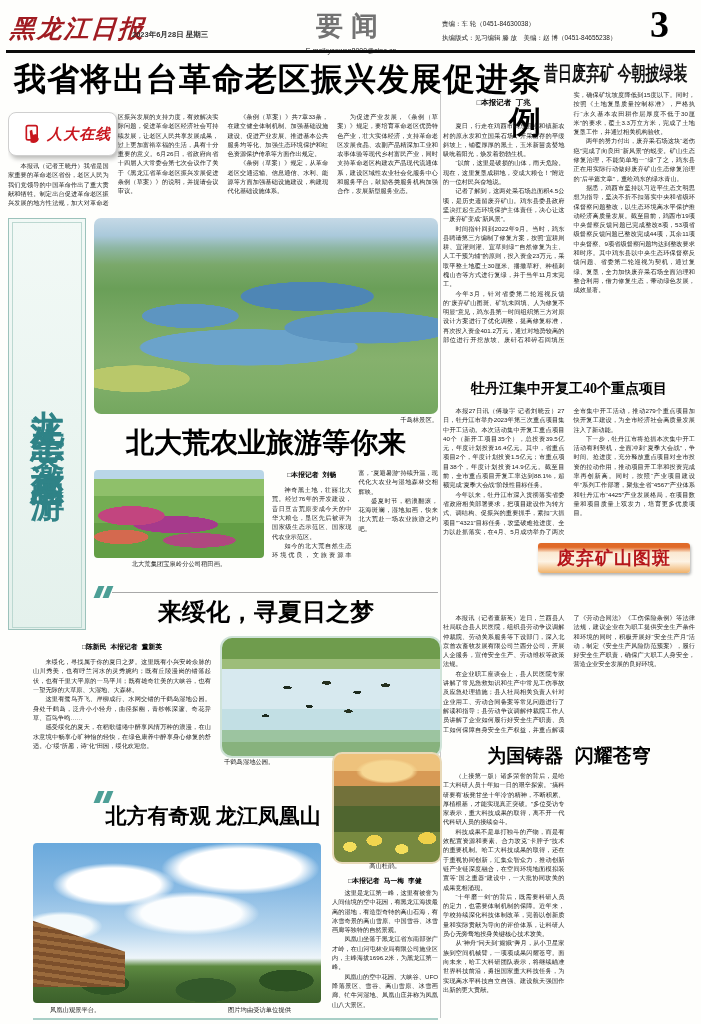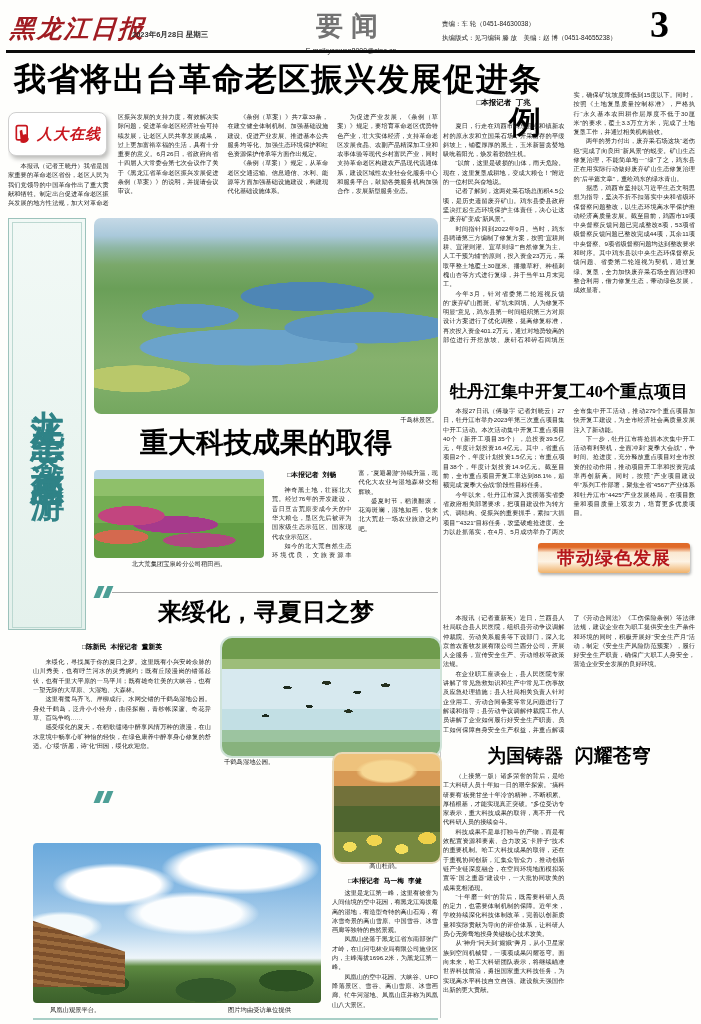--- a/index.html
+++ b/index.html
@@ -27,21 +27,21 @@
         font-weight:900;color:#000;white-space:nowrap;}
   
   .cols{column-gap:9px;column-fill:auto;overflow:hidden;font-size:6.2px;line-height:1.5;
         text-align:justify;color:#1a1a1a;}
   .cols p{margin:0;text-indent:2em;}
   .byline{text-align:center;text-indent:0;font-family:Liberation Mono, monospace;font-weight:700;
         font-size:6.8px;margin:2px 0 5px;color:#000;}
   .byline-big{font-size:7.5px;margin:8px 0 12px;}
   .lead-cols{position:absolute;left:8px;top:112px;width:430px;height:102px;column-count:4;}
   .badge{display:flex;width:96%;height:42px;margin:0 0 5px;align-items:center;justify-content:center;gap:4px;
-        border:1px solid #cfcfcf;border-radius:8px;background:#fff;box-shadow:2px 3px 4px rgba(0,0,0,.25);}
+        border:1px solid #cfcfcf;border-radius:8px;background:#fff;box-shadow:2px 3px 4px rgba(0,0,0,.25);padding-left:10px;}
   .badge-text{font-size:15px;font-weight:900;font-style:italic;color:#c8161e;letter-spacing:1px;}
   .v-divider{position:absolute;left:440px;top:92px;width:1px;height:926px;background:#c9c9c9;}
   
   .vbanner{position:absolute;left:8px;top:218px;width:78px;height:412px;border:1px solid #9cc2bb;
         background:linear-gradient(180deg,#f2f9f6,#e4f1ec);padding:3px;box-sizing:border-box;}
   .vinner{border:1px solid #bcd8d1;height:100%;display:flex;flex-direction:column;align-items:center;
         justify-content:center;gap:24px;}
   .vtext{writing-mode:vertical-rl;font-family:"Liberation Serif",serif;font-size:34px;font-weight:700;
         color:#2f8387;letter-spacing:6px;}
   
@@ -158,21 +158,21 @@
   <div class="vbanner">
     <div class="vinner">
       <span class="vtext">龙江生态美</span>
       <span class="vtext">邀您画中游</span>
     </div>
   </div>
 
   <div class="photo photo1"></div>
   <div class="caption" style="left:94px;top:416px;width:344px;text-align:right;">千岛林景区。</div>
 
-  <h2 class="h2-bdh">重大科技成果的取得</h2>
+  <h2 class="h2-bdh">北大荒农业旅游等你来</h2>
   <div class="photo photo2"></div>
   <div class="caption" style="left:94px;top:560px;width:170px;text-align:center;">北大荒集团宝泉岭分公司稻田画。</div>
   <div class="bdh-text cols">
     <div class="byline">□本报记者 刘畅</div>
     <div>
         <p>神奇黑土地，壮丽北大荒。经过76年的开发建设，昔日亘古荒原变成今天的中华大粮仓，垦区先后被评为国家级生态示范区、国家现代农业示范区。</p>
         <p>如今的北大荒自然生态环境优良，文旅资源丰富，“夏避暑游”持续升温，现代化大农业与湿地森林交相辉映。</p>
         <p>盛夏时节，稻浪翻滚，花海斑斓，湿地如画，快来北大荒赴一场农业旅游之约吧。</p>
       </div>
   </div>
@@ -191,57 +191,59 @@
         <p>感受绥化的夏天，在稻歌缱绻中醉享风情万种的浪漫，在山水意境中畅享心旷神怡的轻快，在绿色康养中醉享身心修复的舒适。心“绥”所愿，诗“化”田园，绥化欢迎您。</p>
       </div>
   </div>
   <div class="photo photo3"></div>
   <div class="caption" style="left:224px;top:758px;width:218px;">千鹤岛湿地公园。</div>
 
   <div class="qmark" style="left:96px;top:791px;">
       <span></span>
       <span></span>
     </div>
+  <h2 class="h2-serif" style="left:94px;top:802px;width:238px;text-align:center;font-size:21px;">北方有奇观 龙江凤凰山</h2>
   <div class="photo photo4"></div>
   <div class="caption" style="left:332px;top:862px;width:106px;text-align:center;">高山杜鹃。</div>
   <div class="byline" style="position:absolute;left:332px;top:874px;width:106px;">□本报记者 马一梅 李健</div>
   <div class="phoenix-text cols">
       <p>这里是龙江第一峰，这里有被誉为人间仙境的空中花园，有黑龙江海拔最高的湿地，有造型奇特的高山石海，有冰雪奇景的高山雪原、中国雪谷、冰雪画廊等独特的自然景观。</p>
       <p>凤凰山坐落于黑龙江省东南部张广才岭，在山河屯林业局有限公司施业区内，主峰海拔1696.2米，为黑龙江第一峰。</p>
       <p>凤凰山的空中花园、大峡谷、UFO降落景区、雪谷、高山雪原、冰雪画廊、牤牛河湿地、凤凰山庄并称为凤凰山八大景区。</p>
     </div>
   <div class="photo photo5">
     <div class="platform"></div>
   </div>
   <div class="caption" style="left:50px;top:1006px;">凤凰山观景平台。</div>
   <div class="caption" style="left:228px;top:1006px;">图片均由受访单位提供</div>
   <div class="bottom-rule"></div>
 
+  <div class="art1-headline"><span>昔日废弃矿 今朝披绿装</span></div>
   <div class="r-text cols" style="top:90px;height:256px;">
     <div class="byline byline-big">□本报记者 丁兆</div>
     <div>
         <p>夏日，行走在鸡西市鸡东县永和镇新农村的原永发和立国采石场，开采留存的平缓斜坡上，铺覆厚厚的黑土，玉米新苗贪婪地吸吮着阳光，焕发着勃勃生机。</p>
         <p>“以前，这里是破损的山体，雨天危险。现在，这里复垦成耕地，变成大粮仓！”附近的一位村民兴奋地说。</p>
         <p>记者了解到，这两处采石场总面积4.5公顷，是历史遗留废弃矿山。鸡东县委县政府坚决扛起生态环境保护主体责任，决心让这一废弃矿变成“新风景”。</p>
         <p>时间指针回到2022年9月。当时，鸡东县聘请第三方编制了修复方案，按照“宜耕则耕、宜灌则灌、宜草则绿”“自然修复为主、人工干预为辅”的原则，投入资金23万元，采取平整土地覆土30厘米、播撒草籽、种植刺槐山杏等方式进行复绿，并于当年11月末完工。</p>
         <p>今年3月，针对省委第二轮巡视反馈的“废弃矿山图斑、矿坑未回填、人为修复不明显”意见，鸡东县第一时间组织第三方对原设计方案进行了优化调整，提高修复标准，再次投入资金401.2万元，通过对地势较高的部位进行开挖放坡、废矸石和碎石回填压实，确保矿坑坡度降低到15度以下。同时，按照《土地复垦质量控制标准》，严格执行“永久基本农田耕作层厚度不低于30厘米”的要求，覆土3.3万立方米，完成了土地复垦工作，并通过相关机构验收。</p>
         <p>两年的努力付出，废弃采石场这块“老伤疤”完成了向良田“新风景”的蜕变。矿山生态修复治理，不能简单地一“绿”了之，鸡东县正在用实际行动做好废弃矿山生态修复治理的“后半篇文章”，重绘鸡东的绿水青山。</p>
         <p>据悉，鸡西市坚持以习近平生态文明思想为指导，坚决不折不扣落实中央和省级环保督察问题整改，以生态环境高水平保护推动经济高质量发展。截至目前，鸡西市19项中央督察反馈问题已完成整改8项，53项省级督察反馈问题已整改完成44项，其余11项中央督察、9项省级督察问题均达到整改要求和时序。其中鸡东县以中央生态环保督察反馈问题、省委第二轮巡视为契机，通过复绿、复垦，全力加快废弃采石场全面治理和整合利用，借力修复生态，带动绿色发展，成效显著。</p>
       </div>
   </div>
 
 
-  <h2 class="r-head" style="top:380px;font-size:17px;">牡丹江集中开复工40个重点项目</h2>
+  <h2 class="r-head" style="top:380px;font-size:14px;">牡丹江集中开复工40个重点项目</h2>
   <div class="r-text cols" style="top:406px;height:132px;">
       <p>本报27日讯（傅璇宇 记者刘晓云）27日，牡丹江市举办2023年第三次重点项目集中开工活动。本次活动集中开复工重点项目40个（新开工项目35个），总投资39.5亿元，年度计划投资16.4亿元。其中，省重点项目2个，年度计划投资1.5亿元；市重点项目38个，年度计划投资14.9亿元。截至目前，全市重点项目开复工率达到88.1%，超额完成“夏季大会战”阶段性目标任务。</p>
       <p>今年以来，牡丹江市深入贯彻落实省委省政府相关部署要求，把项目建设作为转方式、调结构、促振兴的重要抓手，紧扣“大抓项目”“4321”目标任务，攻坚破难抢进度、全力以赴抓落实，在4月、5月成功举办了两次全市集中开工活动，推动279个重点项目加快开复工建设，为全市经济社会高质量发展注入了新动能。</p>
       <p>下一步，牡丹江市将抢抓本次集中开工活动有利契机，全面冲刺“夏季大会战”，争时间、抢进度，充分释放重点项目对全市投资的拉动作用，推动项目开工率和投资完成率再创新高。同时，按照“产业项目建设年”系列工作部署，聚焦全省“4567”产业体系和牡丹江市“4425”产业发展格局，在项目数量和项目质量上双发力，培育更多优质项目。</p>
     </div>
 
-  <div class="slogan-orange">带动绿色发展</div>
+  <div class="slogan-orange">废弃矿山图斑</div>
 
   <div class="r-text cols" style="top:613px;height:124px;">
       <p>本报讯（记者董新英）近日，兰西县人社局联合县人民医院，组织县劳动争议调解仲裁院、劳动关系服务等下设部门，深入北京首农畜牧发展有限公司兰西分公司，开展人企服务，宣传安全生产、劳动维权等政策法规。</p>
       <p>在企业职工座谈会上，县人民医院专家讲解了常见急救知识和生产中常见工伤事故及应急处理措施；县人社局相关负责人针对企业用工、劳动合同备案等常见问题进行了解读和指导；县劳动争议调解仲裁院工作人员讲解了企业如何履行好安全生产职责、员工如何保障自身安全生产权益，并重点解读了《劳动合同法》《工伤保险条例》等法律法规，建议企业在为职工提供安全生产条件和环境的同时，积极开展好“安全生产月”活动，制定《安全生产风险防范预案》，履行好安全生产职责，确保广大职工人身安全，营造企业安全发展的良好环境。</p>
     </div>
 
   <h2 class="r-head" style="top:743px;font-size:19px;font-family:Liberation Mono, monospace;">为国铸器 闪耀苍穹</h2>
   <div class="r-text cols" style="top:771px;height:247px;">
       <p>（上接第一版）诸多荣誉的背后，是哈工大科研人员十年如一日的艰辛探索。“搞科研要有‘板凳甘坐十年冷’的精神，不断积累、厚植根基，才能实现真正突破。”多位受访专家表示，重大科技成果的取得，离不开一代代科研人员的接续奋斗。</p>
       <p>科技成果不是单打独斗的产物，而是有效配置资源和要素、合力攻克“卡脖子”技术的重要机制。哈工大科技成果的取得，还在于重视协同创新，汇集众智众力，推动创新链产业链深度融合，在空间环境地面模拟装置等“国之重器”建设中，一大批协同攻关的成果竞相涌现。</p>

